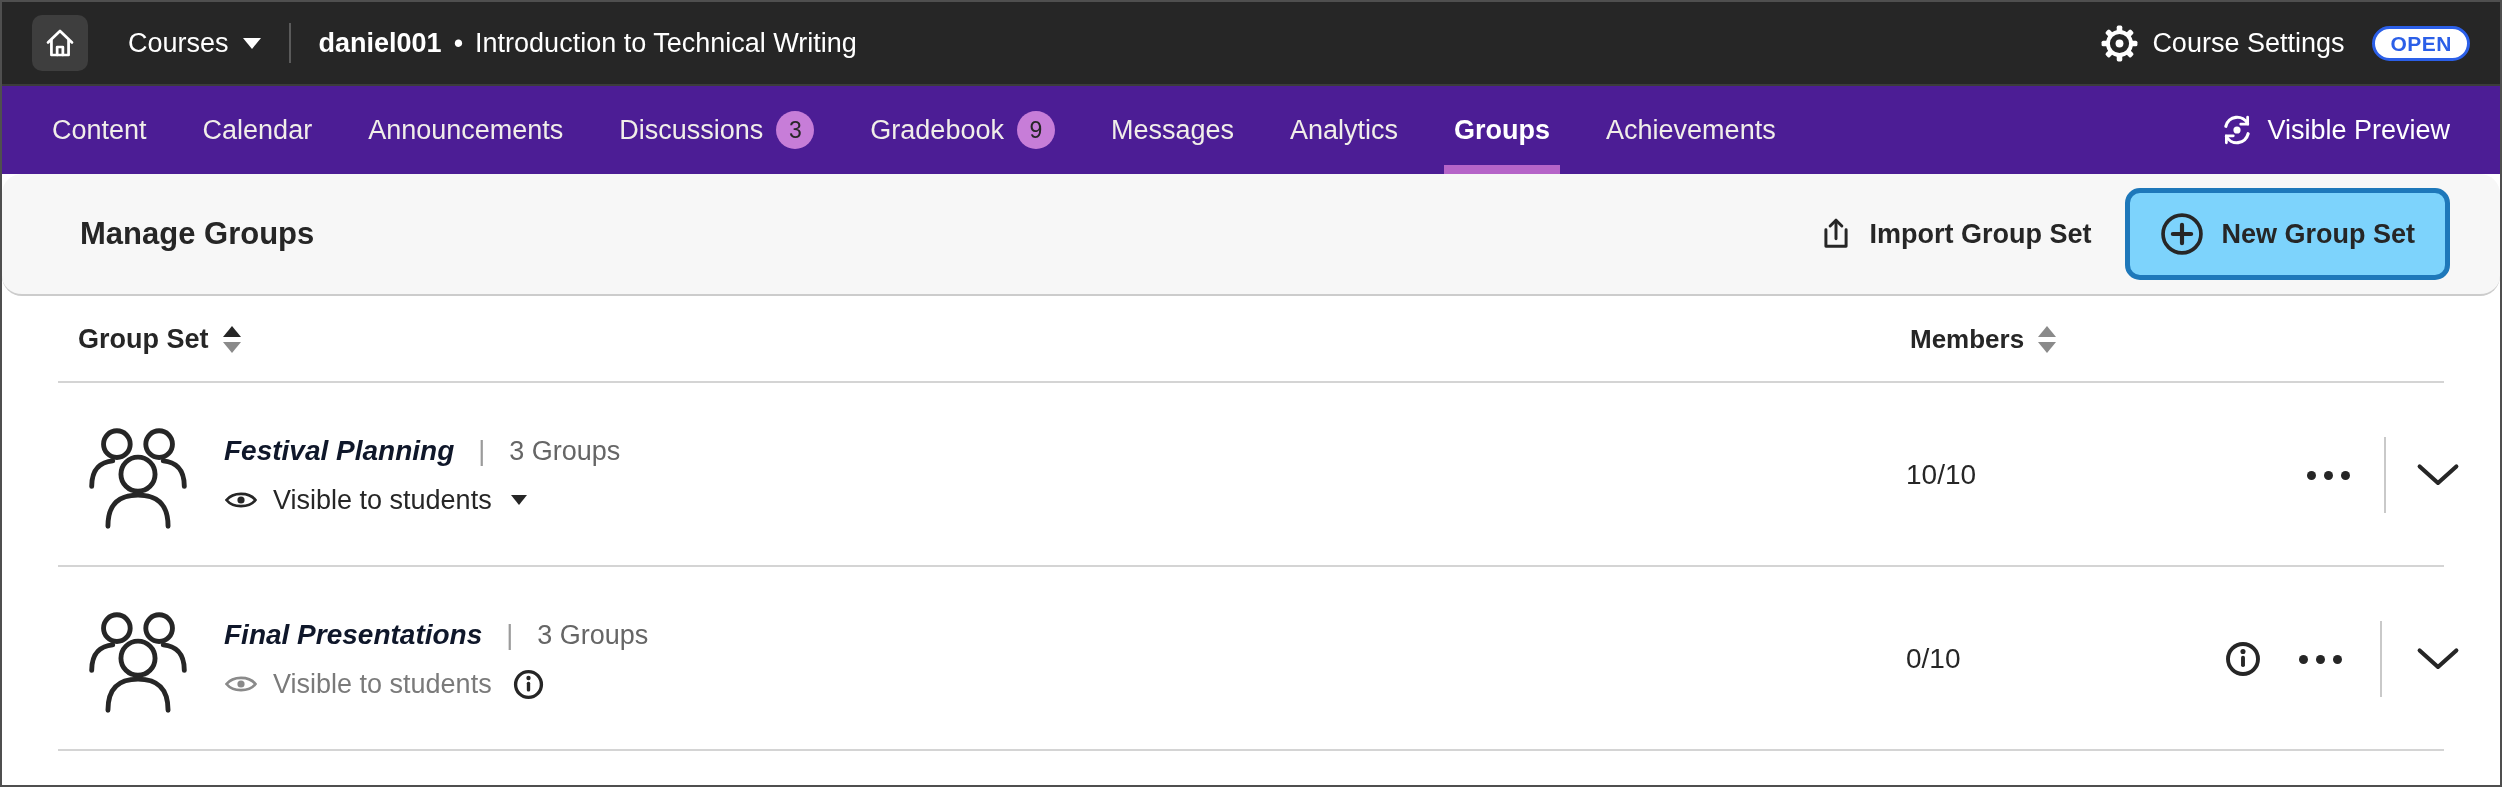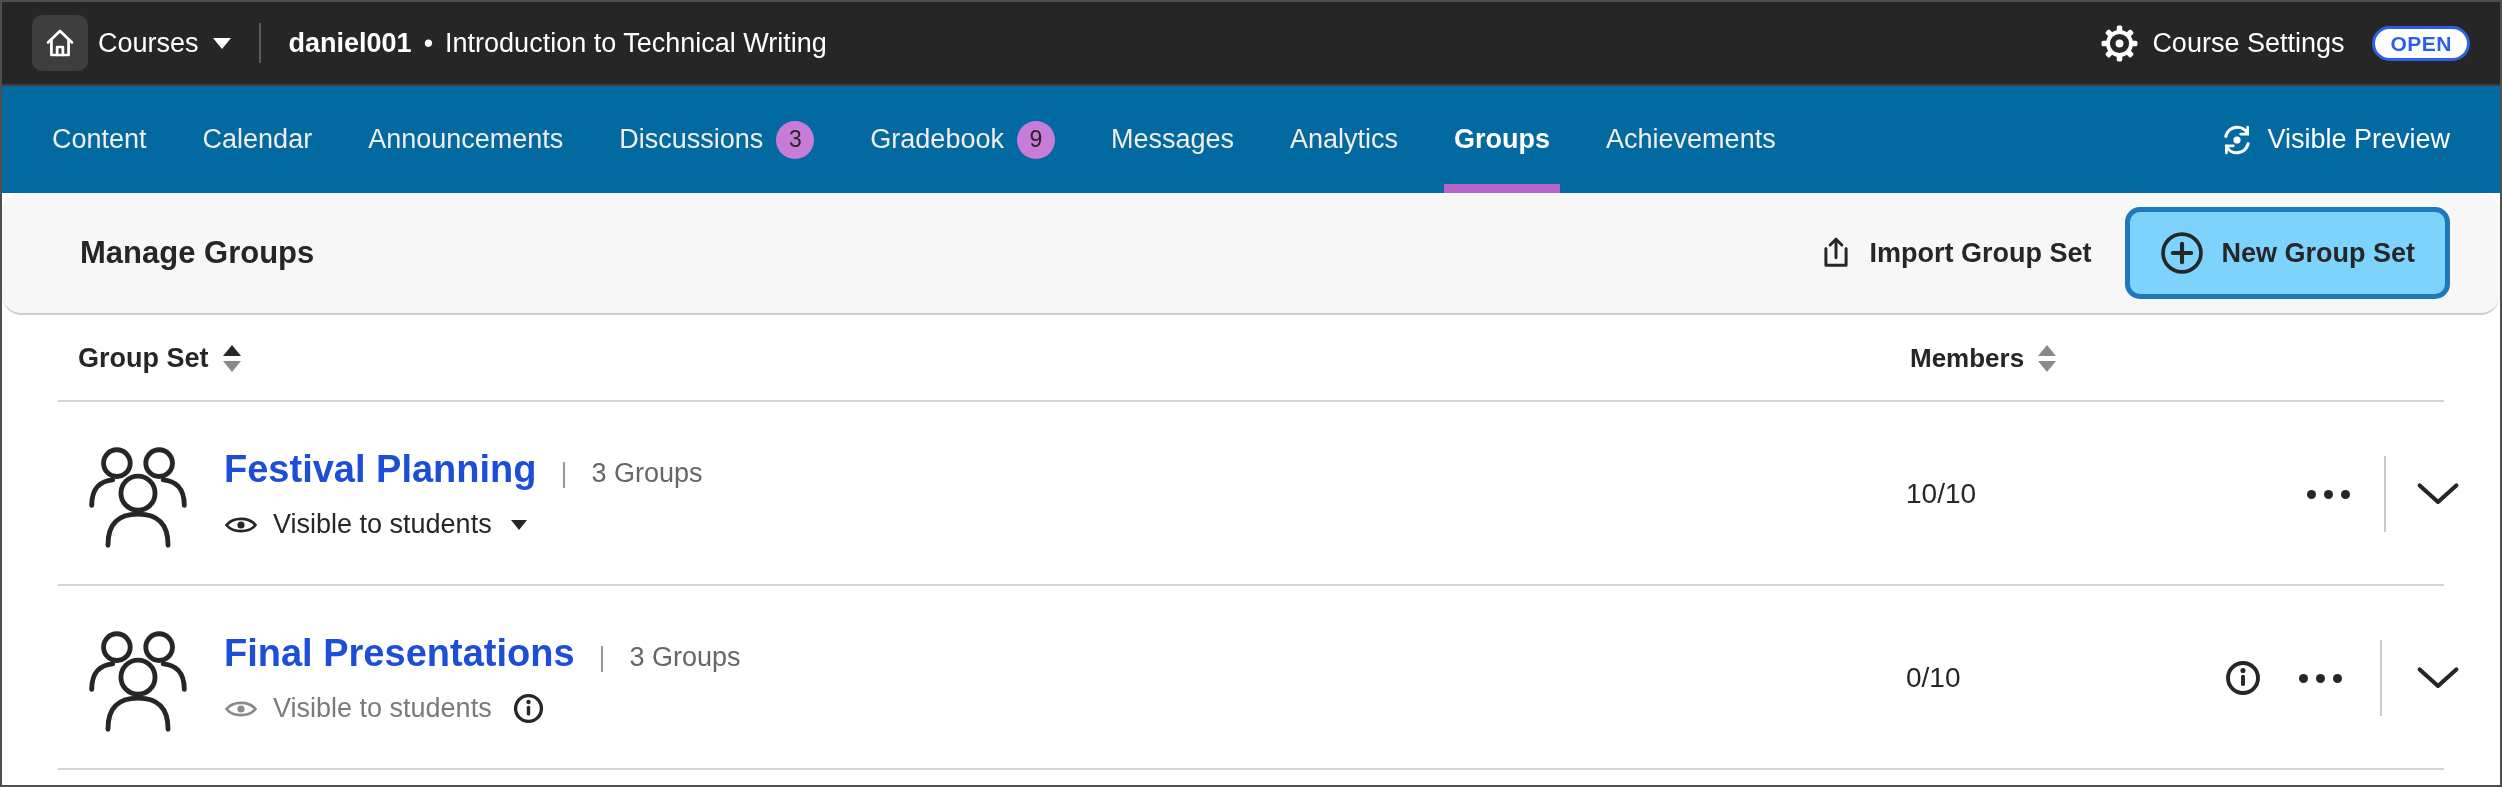--- a/index.html
+++ b/index.html
@@ -14,42 +14,42 @@
   .topbar {
     height: 82px; background: #262626; display: flex; align-items: center;
     padding: 0 30px; color: #fff;
   }
   .home-btn {
     width: 56px; height: 56px; border-radius: 10px; background: #3e3e3e;
     display: flex; align-items: center; justify-content: center; cursor: pointer;
     flex: 0 0 auto;
   }
   .courses {
-    display: flex; align-items: center; gap: 14px; margin-left: 10px;
+    display: flex; align-items: center; gap: 14px; margin-left: 40px;
     font-size: 27px; cursor: pointer;
   }
   .caret-down {
     width: 0; height: 0;
     border-left: 9px solid transparent; border-right: 9px solid transparent;
     border-top: 11px solid #ffffff;
   }
   .topbar-vdiv { width: 2px; height: 40px; background: #5a5a5a; margin: 0 28px; }
   .course-title { font-size: 27px; display: flex; gap: 12px; align-items: baseline; }
   .course-title .cid { font-weight: 700; }
   .topbar-right { margin-left: auto; display: flex; align-items: center; gap: 16px; }
   .settings-label { font-size: 27px; }
   .open-badge {
     margin-left: 12px; background: #ffffff; color: #2b5fe8;
     border: 3px solid #2b5fe8; border-radius: 999px;
     font-size: 21px; font-weight: 700; letter-spacing: .5px;
     padding: 4px 15px; line-height: 1;
   }
   
   .nav {
-    height: 109px; background: #0369a1; border-top: 2px solid #3c3c3c;
+    height: 90px; background: #4c1d95; border-top: 2px solid #3c3c3c;
     display: flex; align-items: stretch; padding: 0 50px; color: #f1eee9;
   }
   .tabs { display: flex; gap: 56px; }
   .tab {
     position: relative; display: flex; align-items: center; gap: 13px;
     font-size: 27px; cursor: pointer; white-space: nowrap;
   }
   .tab.active { color: #ffffff; font-weight: 700; }
   .tab.active::after {
     content: ""; position: absolute; left: -10px; right: -10px; bottom: 0;
@@ -91,21 +91,21 @@
     font-size: 26px; font-weight: 700; cursor: pointer; }
   .sort-icon { display: inline-flex; flex-direction: column; gap: 5px; }
   .sort-up { width: 0; height: 0; border-left: 9px solid transparent; border-right: 9px solid transparent; border-bottom: 11px solid #262626; }
   .sort-down { width: 0; height: 0; border-left: 9px solid transparent; border-right: 9px solid transparent; border-top: 11px solid #8a8a8a; }
   .sort-up.gray { border-bottom-color: #8a8a8a; }
   .hdiv { position: absolute; left: 56px; right: 56px; bottom: 0; height: 2px; background: #d4d4d4; }
   .trow { position: relative; height: 184px; display: flex; align-items: center; padding: 0 50px; }
   .group-icon { width: 104px; height: 110px; margin-left: 34px; flex: 0 0 auto; color: #262626; }
   .row-text { margin-left: 34px; }
   .row-line1 { display: flex; align-items: baseline; }
-  .row-name { font-size: 38px; font-weight: 700; color: #1d4ed8; }
+  .row-name { font-size: 28px; font-weight: 700; color: #0f172a; font-style: italic; }
   .row-pipe { color: #9b9b9b; font-size: 27px; margin: 0 24px; }
   .row-groups { color: #666666; font-size: 27px; }
   .row-line2 { display: flex; align-items: center; gap: 15px; margin-top: 18px; cursor: pointer; }
   .vis-label { font-size: 27px; color: #262626; }
   .vis-label.muted { color: #7a7a7a; }
   .vis-caret { width: 0; height: 0; margin-left: 4px;
     border-left: 8px solid transparent; border-right: 8px solid transparent;
     border-top: 10px solid #262626; }
   .row-members { position: absolute; left: 1904px; font-size: 28px; color: #262626; }
   .row-actions { position: absolute; right: 40px; top: 0; bottom: 0;

